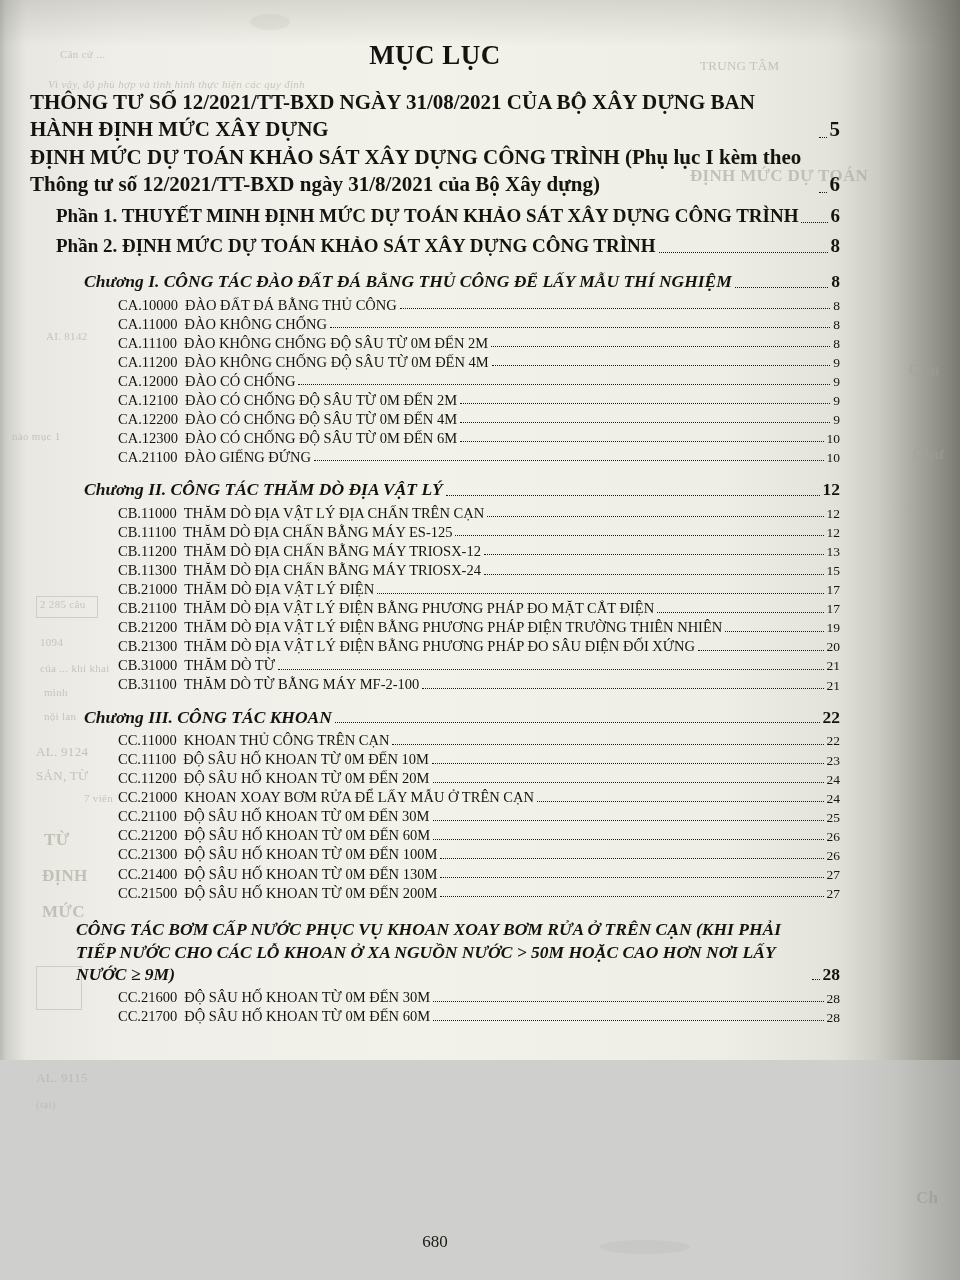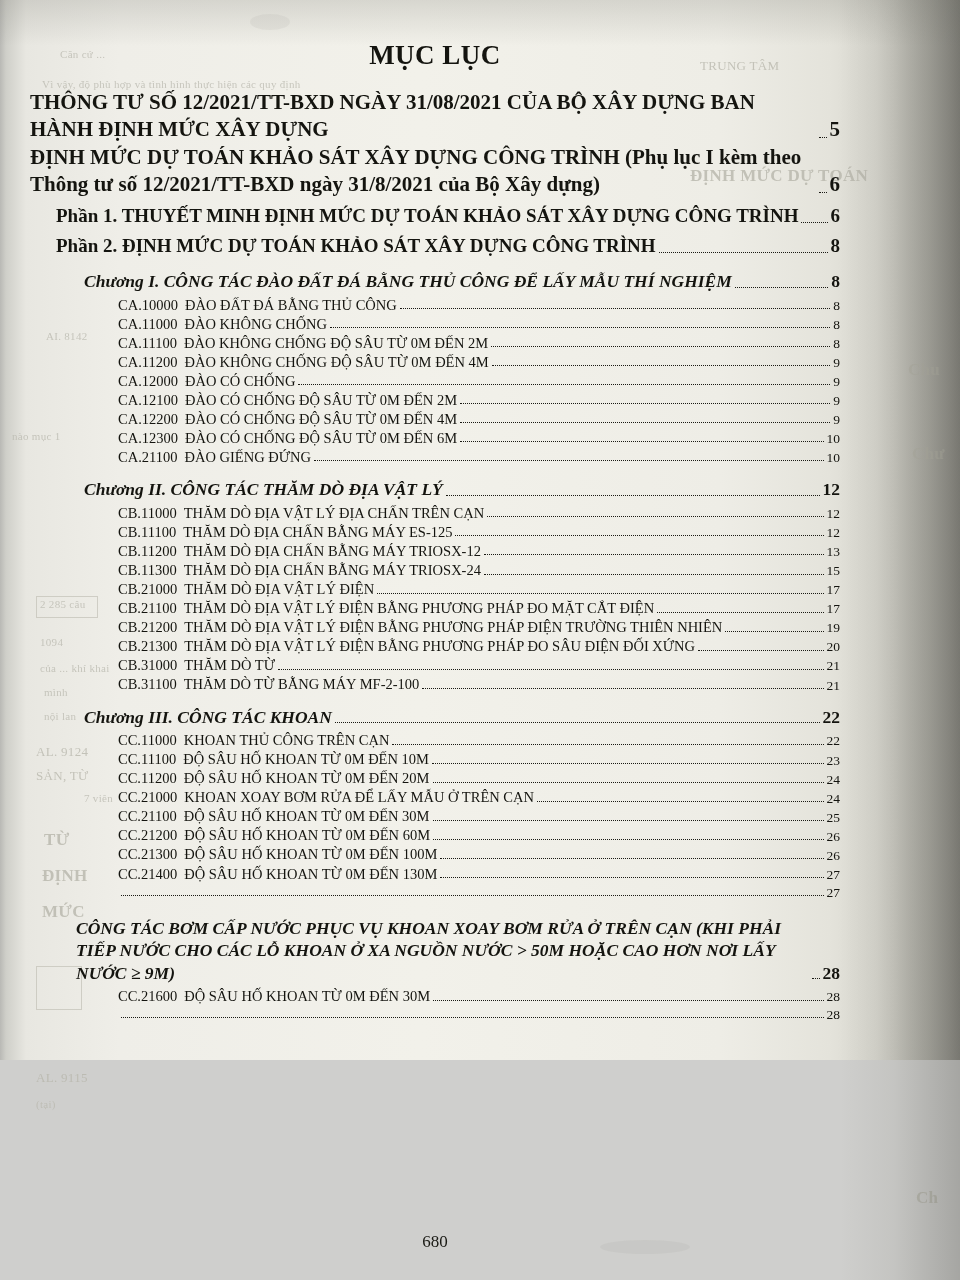--- a/index.html
+++ b/index.html
@@ -148,21 +148,21 @@
     background: linear-gradient(180deg, rgba(120,120,112,0.22), rgba(120,120,112,0));
     pointer-events: none;
   }
 </style>
 </head>
 <body>
 
 <div id="page">
 
   <div class="ghost" style="left:60px; top:48px;">Căn cứ ...</div>
-  <div class="ghost" style="left:42px; top:78px;">Vì vậy, độ phù hợp và tình hình thực hiện các quy định</div>
+  <div class="ghost" style="left:48px; top:78px;font-style:italic;">Vì vậy, độ phù hợp và tình hình thực hiện các quy định</div>
   <div class="ghost med" style="left:700px; top:58px;">TRUNG TÂM</div>
   <div class="ghost" style="left:46px; top:330px;">AI. 8142</div>
   <div class="ghost" style="left:12px; top:430px;">nào mục 1</div>
   <div class="ghost big" style="left:908px; top:360px;">Chu</div>
   <div class="ghost big" style="left:912px; top:444px;">Chư</div>
   <div class="ghost big" style="left:916px; top:1188px;">Ch</div>
   <div class="ghost-box" style="left:36px; top:596px; width:60px; height:20px;"></div>
   <div class="ghost" style="left:40px; top:598px;">2 285 câu</div>
   <div class="ghost" style="left:40px; top:636px;">1094</div>
   <div class="ghost" style="left:40px; top:662px;">của ... khí khai</div>
@@ -349,34 +349,36 @@
           <span class="txt"><span class="code">CC.21300</span><span>ĐỘ SÂU HỐ KHOAN TỪ 0M ĐẾN 100M</span></span>
           <span class="leader"></span>
           <span class="pg">26</span>
         </div>
         <div class="entry lvl-code">
           <span class="txt"><span class="code">CC.21400</span><span>ĐỘ SÂU HỐ KHOAN TỪ 0M ĐẾN 130M</span></span>
           <span class="leader"></span>
           <span class="pg">27</span>
         </div>
         <div class="entry lvl-code">
+          <span class="txt"><span class="code">CC.21500</span><span>ĐỘ SÂU HỐ KHOAN TỪ 0M ĐẾN 200M</span></span>
           <span class="leader"></span>
           <span class="pg">27</span>
         </div>
         <div class="entry lvl-block">
           <span class="txt">CÔNG TÁC BƠM CẤP NƯỚC PHỤC VỤ KHOAN XOAY BƠM RỬA Ở TRÊN CẠN (KHI PHẢI TIẾP NƯỚC CHO CÁC LỖ KHOAN Ở XA NGUỒN NƯỚC &gt; 50M HOẶC CAO HƠN NƠI LẤY NƯỚC ≥ 9M)</span>
           <span class="leader"></span>
           <span class="pg">28</span>
         </div>
         <div class="entry lvl-code">
           <span class="txt"><span class="code">CC.21600</span><span>ĐỘ SÂU HỐ KHOAN TỪ 0M ĐẾN 30M</span></span>
           <span class="leader"></span>
           <span class="pg">28</span>
         </div>
         <div class="entry lvl-code">
+          <span class="txt"><span class="code">CC.21700</span><span>ĐỘ SÂU HỐ KHOAN TỪ 0M ĐẾN 60M</span></span>
           <span class="leader"></span>
           <span class="pg">28</span>
         </div>
       </div>
   </div>
 
   <div id="folio">680</div>
 
   <div id="topshade"></div>
   <div id="spine"></div>

